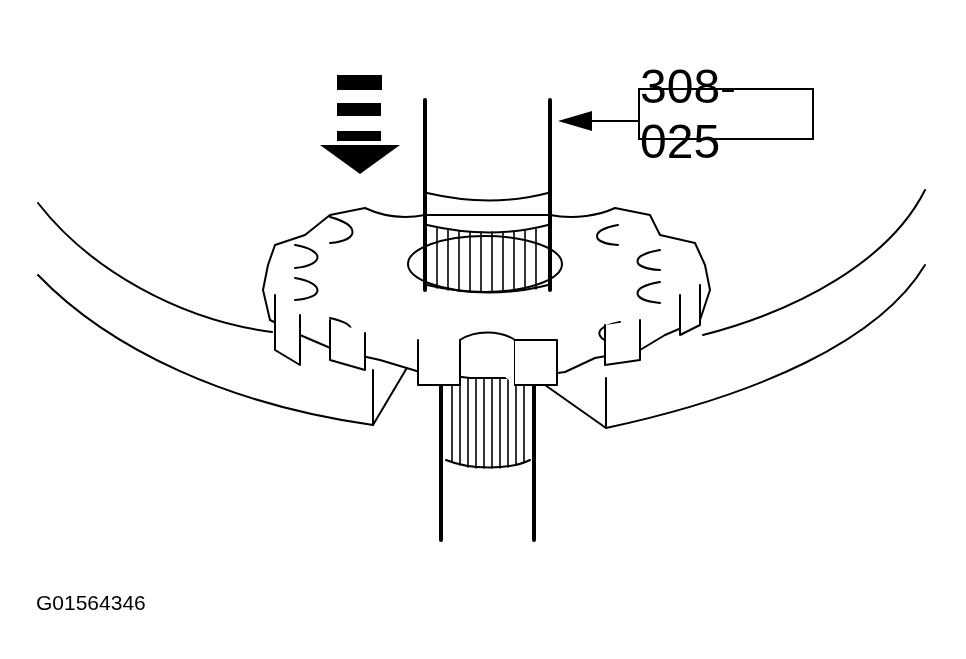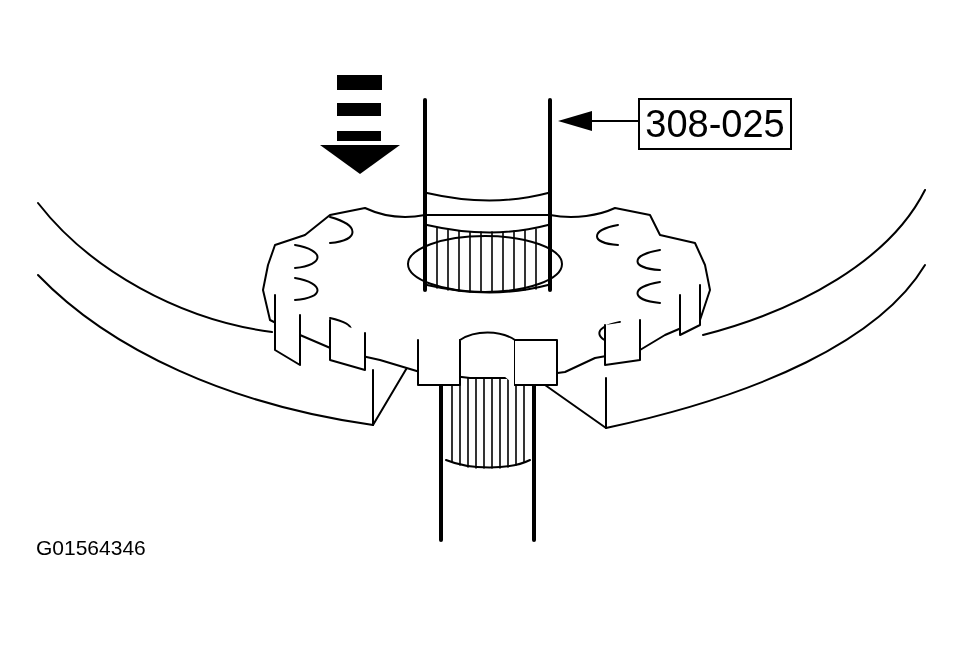--- a/index.html
+++ b/index.html
@@ -1,25 +1,25 @@
 <!DOCTYPE html>
 <html><head>
 <meta charset="utf-8">
 <style>
   html, body { margin: 0; padding: 0; background: #ffffff; }
   .canvas { position: relative; width: 966px; height: 659px; background: #ffffff; overflow: hidden; }
   svg.illus { position: absolute; left: 0; top: 0; }
   .callout-box {
-    position: absolute; left: 638px; top: 98px; width: 154px; height: 52px;
+    position: absolute; left: 638px; top: 88px; width: 176px; height: 52px;
     border: 2px solid #000; box-sizing: border-box; background: #fff;
     display: flex; align-items: center; justify-content: center;
-    font-family: "Liberation Sans", sans-serif; font-size: 38px; color: #000;
+    font-family: "Liberation Sans", sans-serif; font-size: 48px; color: #000;
   }
   .figure-id {
-    position: absolute; left: 36px; top: 536px;
+    position: absolute; left: 36px; top: 591px;
     font-family: "Liberation Sans", sans-serif; font-size: 21px; color: #000;
   }
 </style>
 </head>
 <body>
 
 <div class="canvas">
   <svg class="illus" width="966" height="659" viewBox="0 0 966 659" fill="none" stroke="#000" stroke-width="2" stroke-linejoin="round" stroke-linecap="round">
 
     <g>

